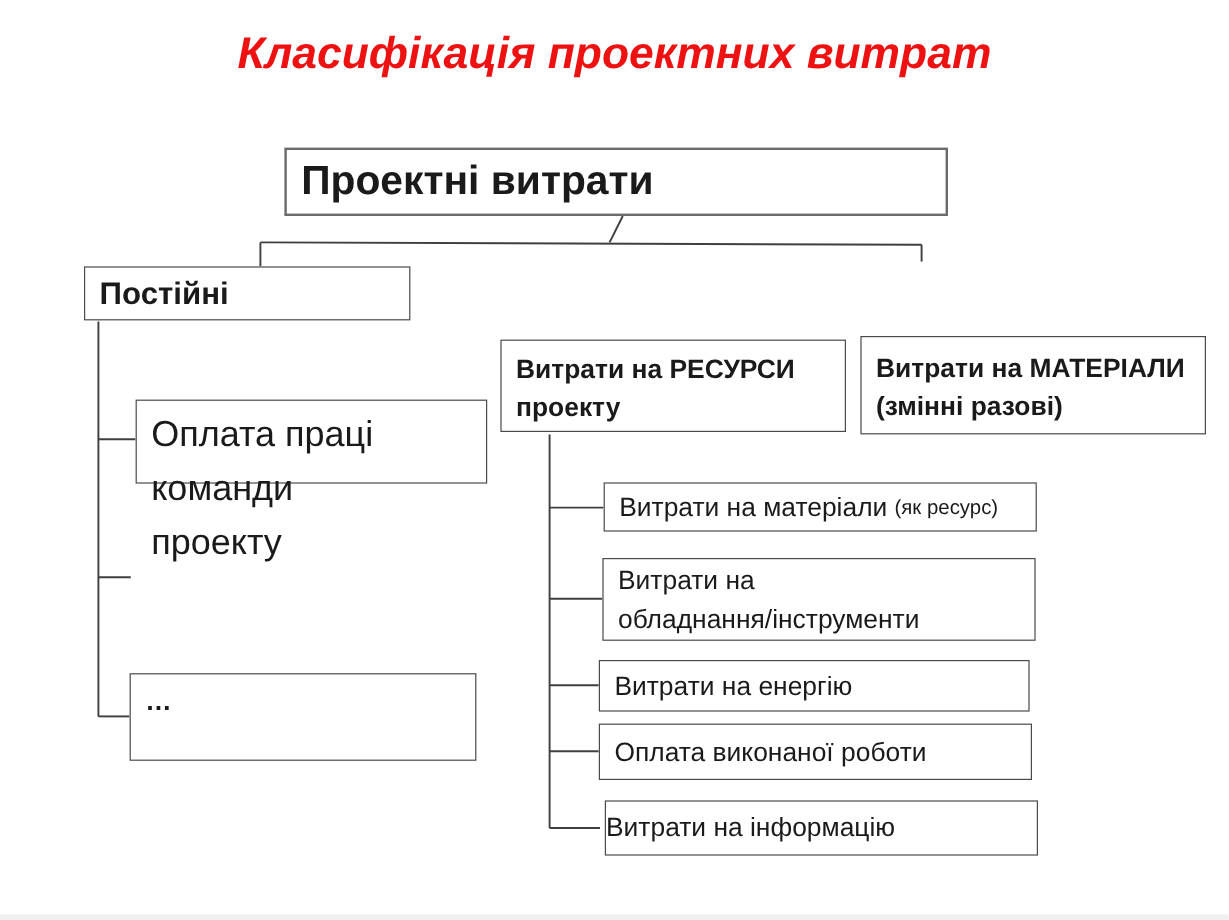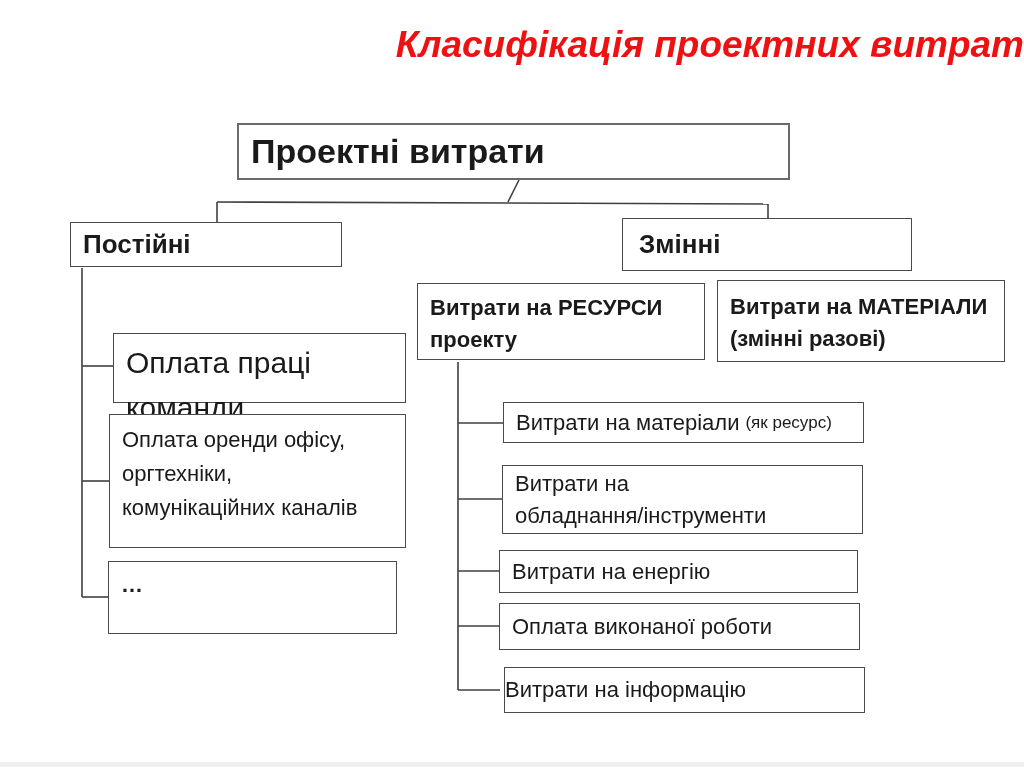--- a/index.html
+++ b/index.html
@@ -9,21 +9,21 @@
     height: 767px;
     background: #ffffff;
     font-family: "Liberation Sans", sans-serif;
     color: #1a1a1a;
     overflow: hidden;
   }
   .slide-title {
     position: absolute;
     left: 0; right: 0; top: 24px;
     margin: 0;
-    text-align: right;
+    text-align: center;
     font-size: 37px;
     font-weight: bold;
     font-style: italic;
     color: #ee1111;
     letter-spacing: 0px;
   }
   svg.connectors {
     position: absolute;
     left: 0; top: 0;
     width: 1024px; height: 767px;
@@ -104,44 +104,36 @@
   </svg>
 
   <div class="node n-root">
     <span class="node-label">Проектні витрати</span>
   </div>
 
   <div class="node n-fixed">
     <span class="node-label">Постійні</span>
   </div>
 
-  <div class="node n-var">
-    <span class="node-label">Змінні</span>
-  </div>
 
   <div class="node n-res top-align">
     <span class="node-label">Витрати на РЕСУРСИ
 проекту</span>
   </div>
 
   <div class="node n-mat top-align">
     <span class="node-label">Витрати на МАТЕРІАЛИ
 (змінні разові)</span>
   </div>
 
   <div class="node n-team top-align">
     <span class="node-label">Оплата праці команди
 проекту</span>
   </div>
 
-  <div class="node n-rent top-align">
-    <span class="node-label">Оплата оренди офісу,
-оргтехніки,
-комунікаційних каналів</span>
-  </div>
 
   <div class="node n-dots top-align">
     <span class="node-label">…</span>
   </div>
 
   <div class="node n-matres">
     <span class="node-label">Витрати на матеріали</span>
     <span class="note">(як ресурс)</span>
   </div>
 

